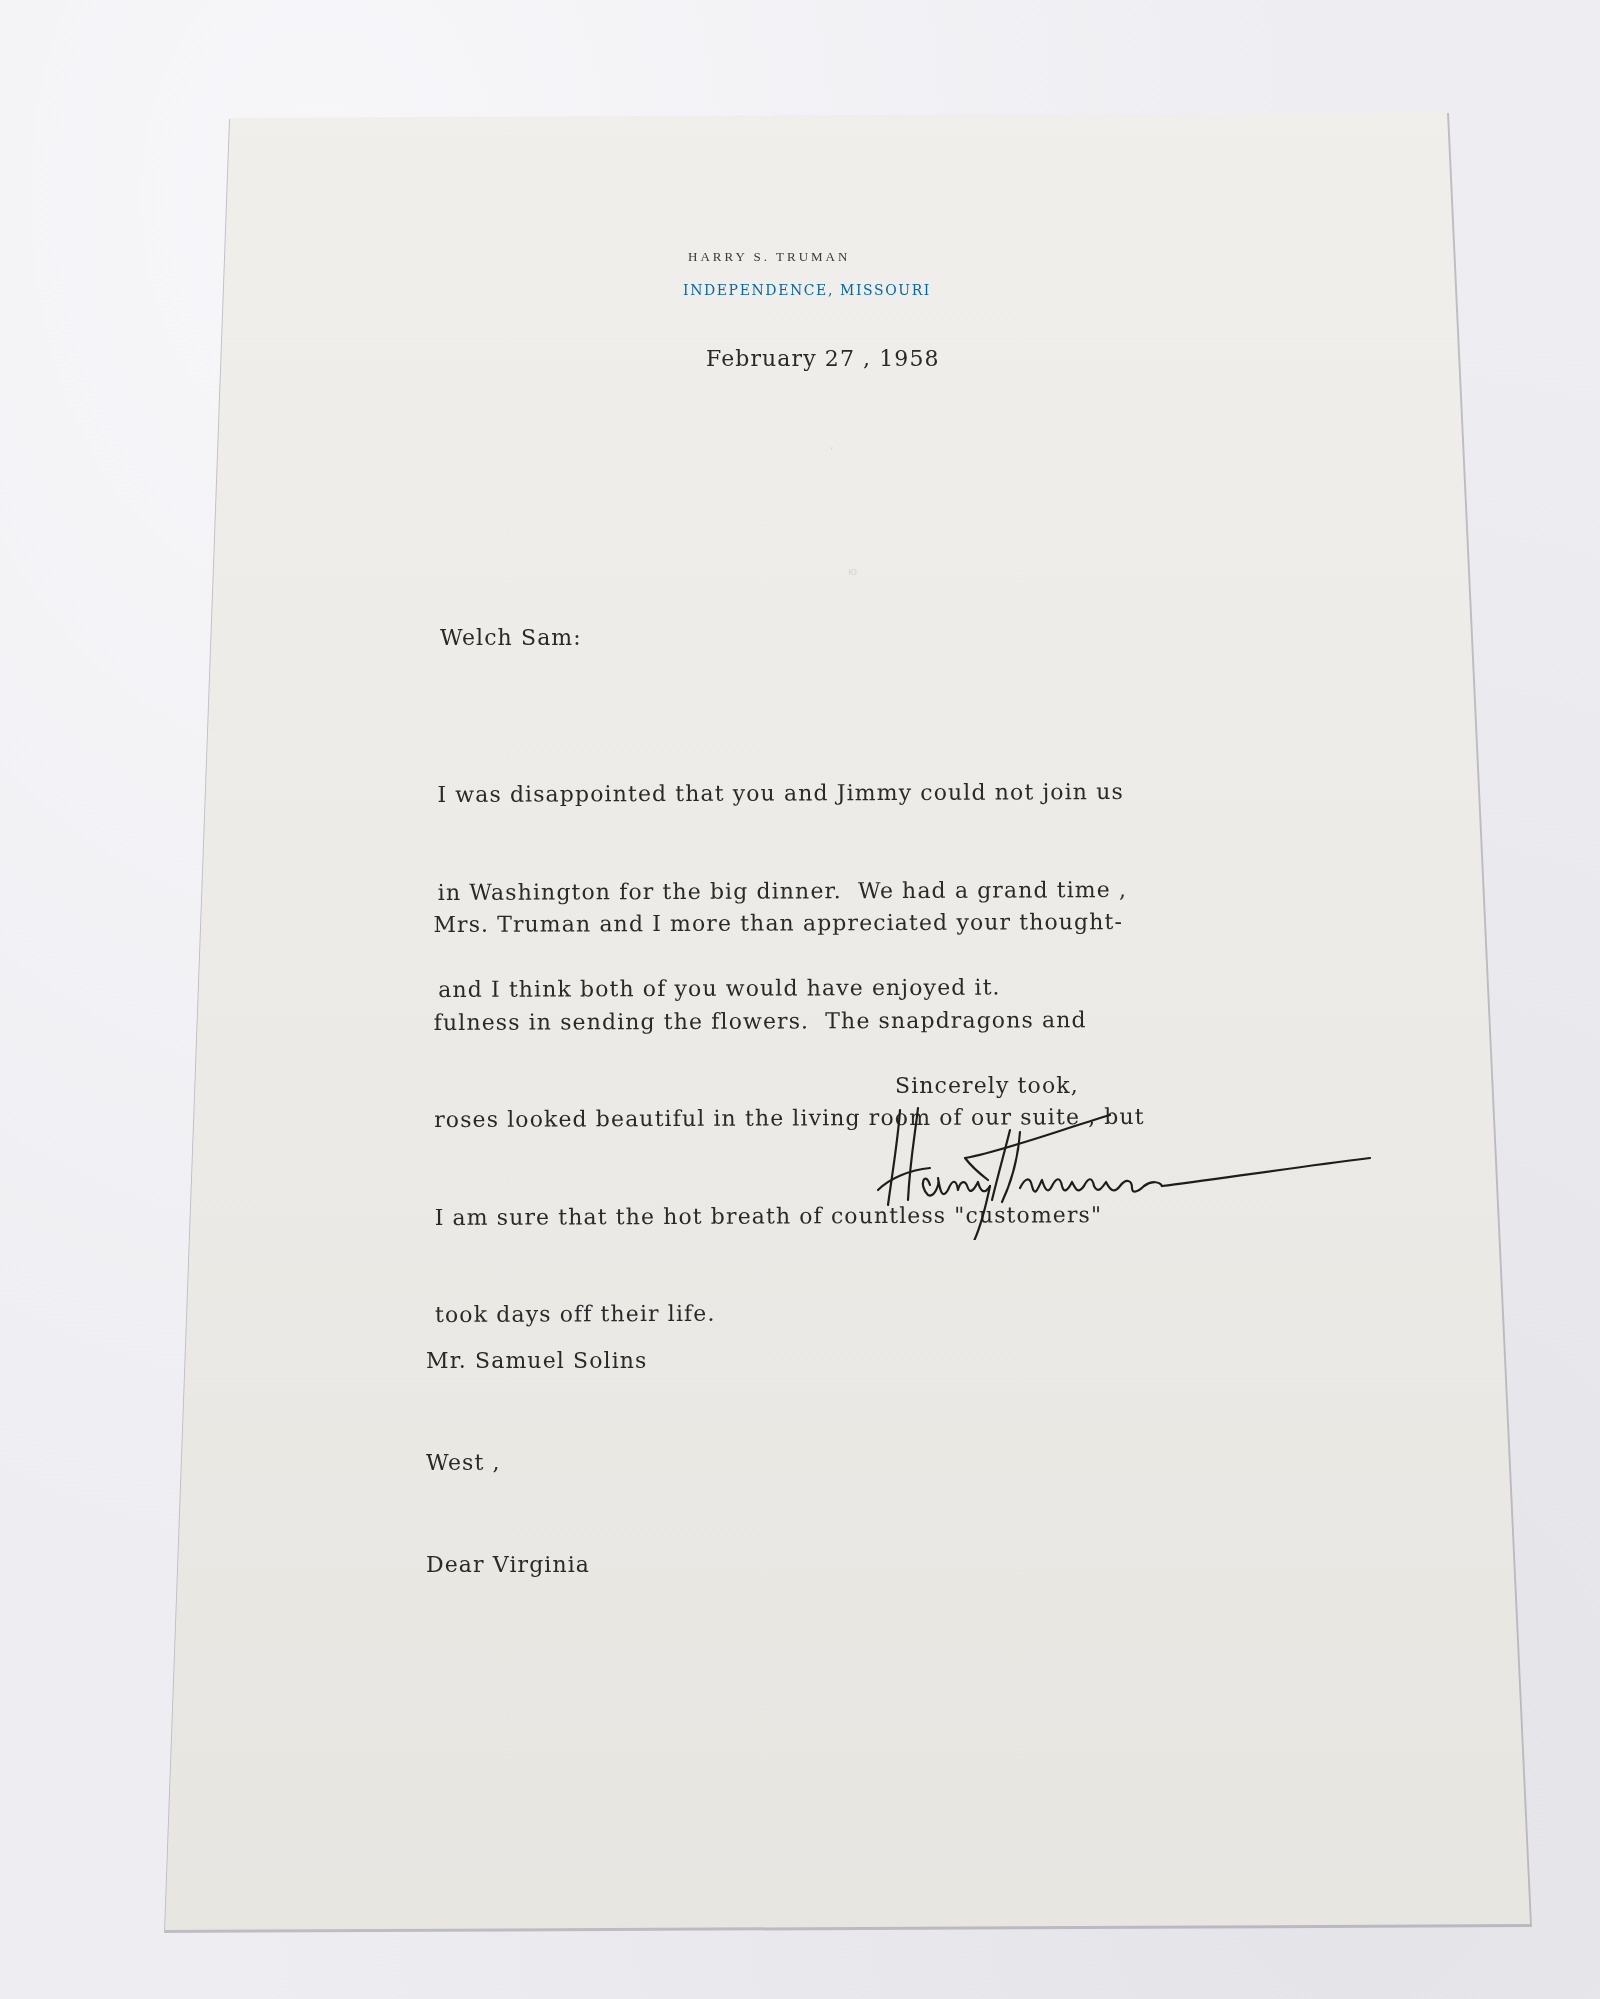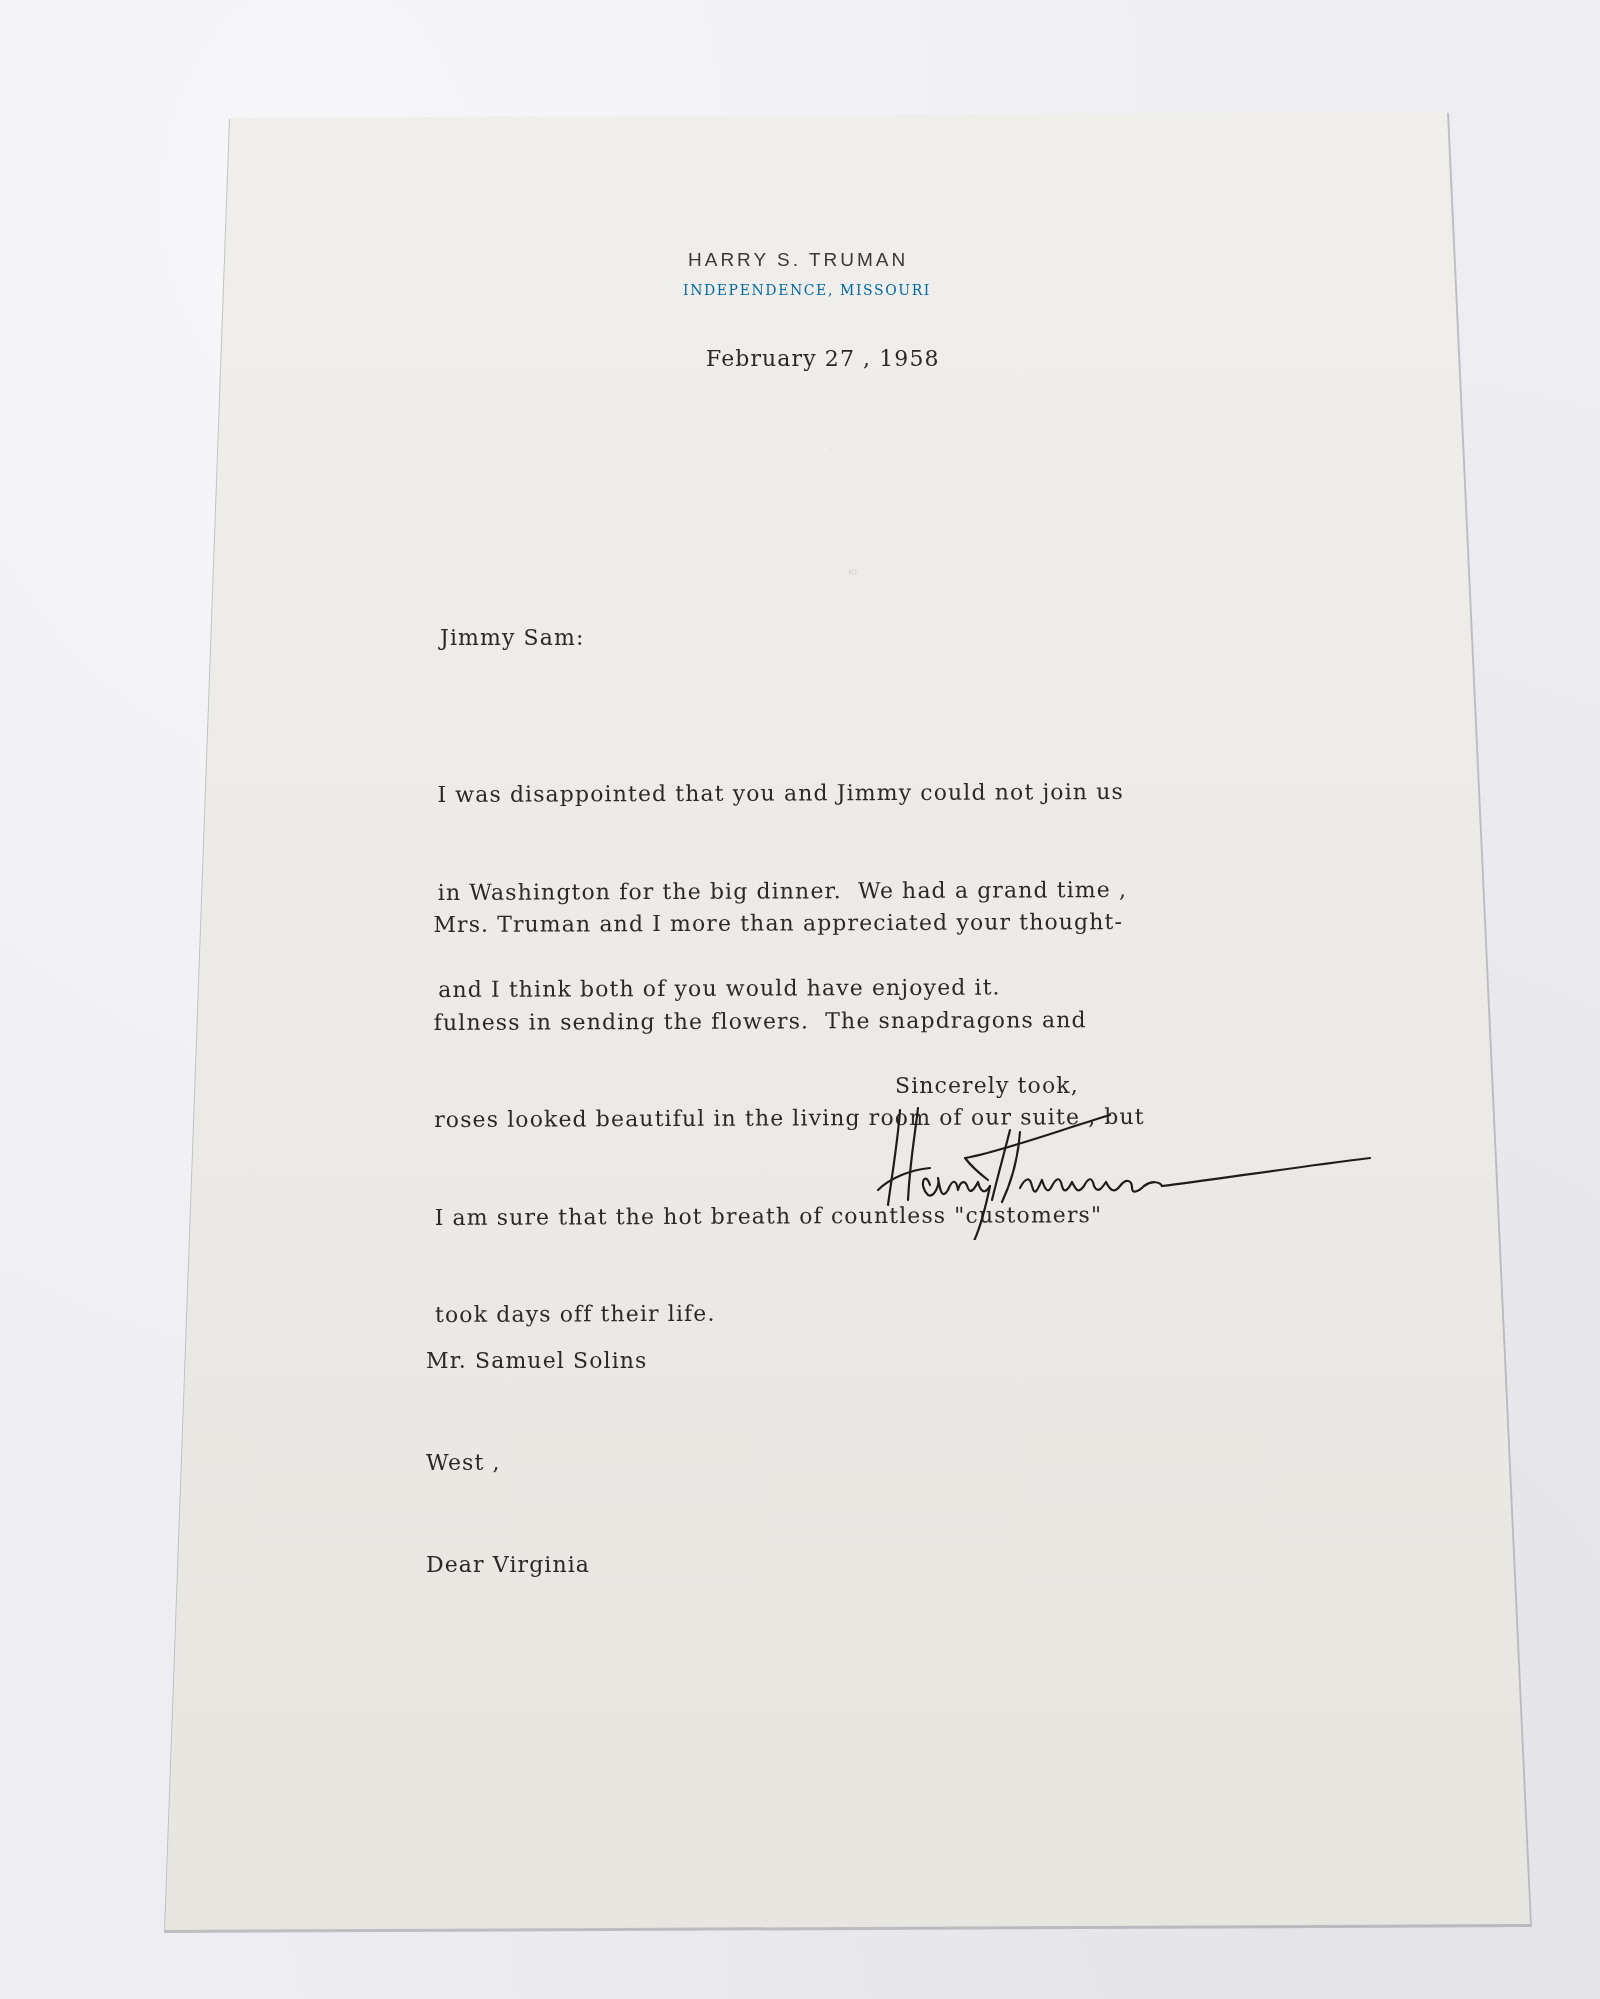--- a/index.html
+++ b/index.html
@@ -34,22 +34,22 @@
     width: 1600px; height: 1999px;
     background: linear-gradient(180deg, #f0efec 0%, #ebeae6 55%, #e6e5e0 100%);
     clip-path: polygon(230px 118px, 1447px 112px, 1530px 1924px, 165px 1930px);
   }
   .text {
     position: absolute;
     color: #2a2826;
     white-space: pre;
   }
   .letterhead-name {
-    font-family: Liberation Sans, sans-serif;
-    font-size: 19px;
+    font-family: Liberation Serif, serif;
+    font-size: 13px;
     letter-spacing: 3px;
     color: #3a3836;
   }
   .letterhead-place {
     font-family: "DejaVu Serif", serif;
     font-size: 14px;
     letter-spacing: 1.6px;
     color: #0369a1;
   }
   .typed {
@@ -87,21 +87,21 @@
 <div class="sheet"></div>
 
 <div class="text letterhead-name" style="left:688px; top:249px;">HARRY S. TRUMAN</div>
 <div class="text letterhead-place" style="left:683px; top:282px;">INDEPENDENCE, MISSOURI</div>
 
 <div class="text typed" style="left:706px; top:346px;text-align:center;">February 27 , 1958</div>
 
 <div class="watermark" style="left:830px; top:445px;">’</div>
 <div class="watermark" style="left:848px; top:565px;">ю</div>
 
-<div class="text typed" style="left:440px; top:625px;">Jimmy Sam:</div>
+<div class="text typed" style="left:440px; top:625px;">Welch Sam:</div>
 
 <div class="text typed body-block" style="left:437px; top:714px; transform: rotate(-0.25deg); transform-origin: left top;">
   <div>I was disappointed that you and Jimmy could not join us</div>
   <div>in Washington for the big dinner.  We had a grand time ,</div>
   <div>and I think both of you would have enjoyed it.</div>
 </div>
 
 <div class="text typed body-block" style="left:433px; top:844px; transform: rotate(-0.25deg); transform-origin: left top;">
   <div>Mrs. Truman and I more than appreciated your thought-</div>
   <div>fulness in sending the flowers.  The snapdragons and</div>

